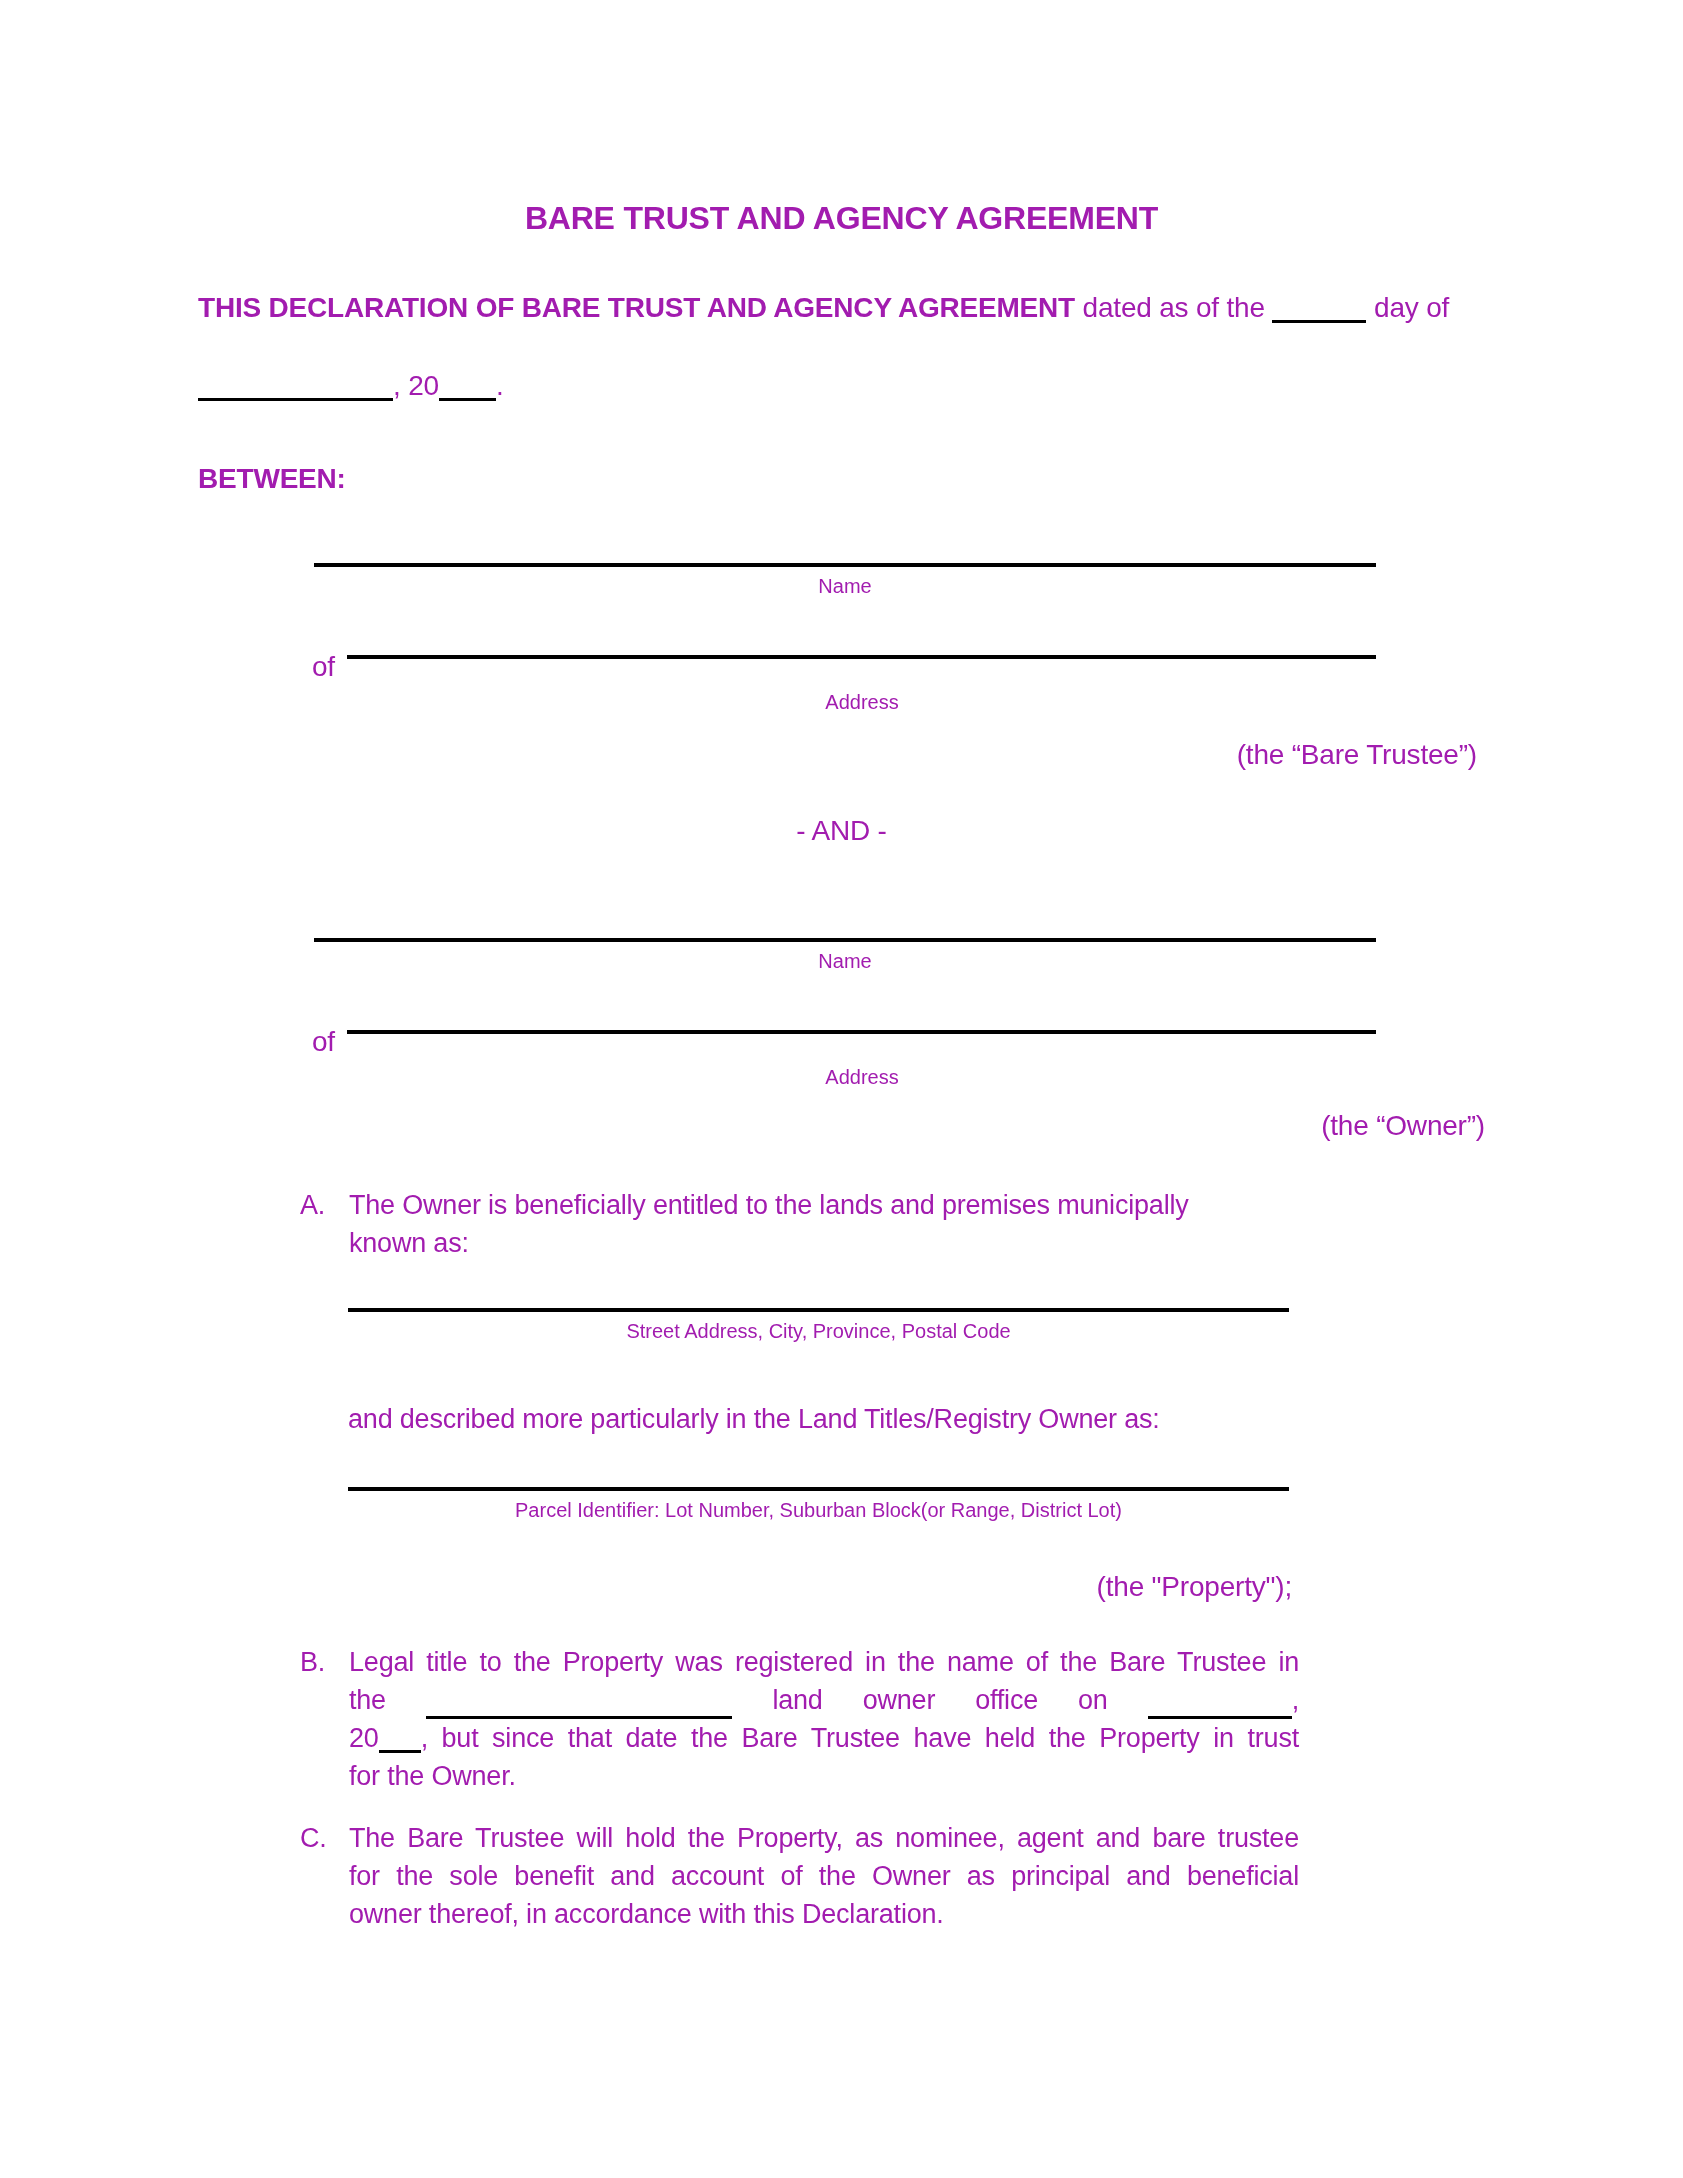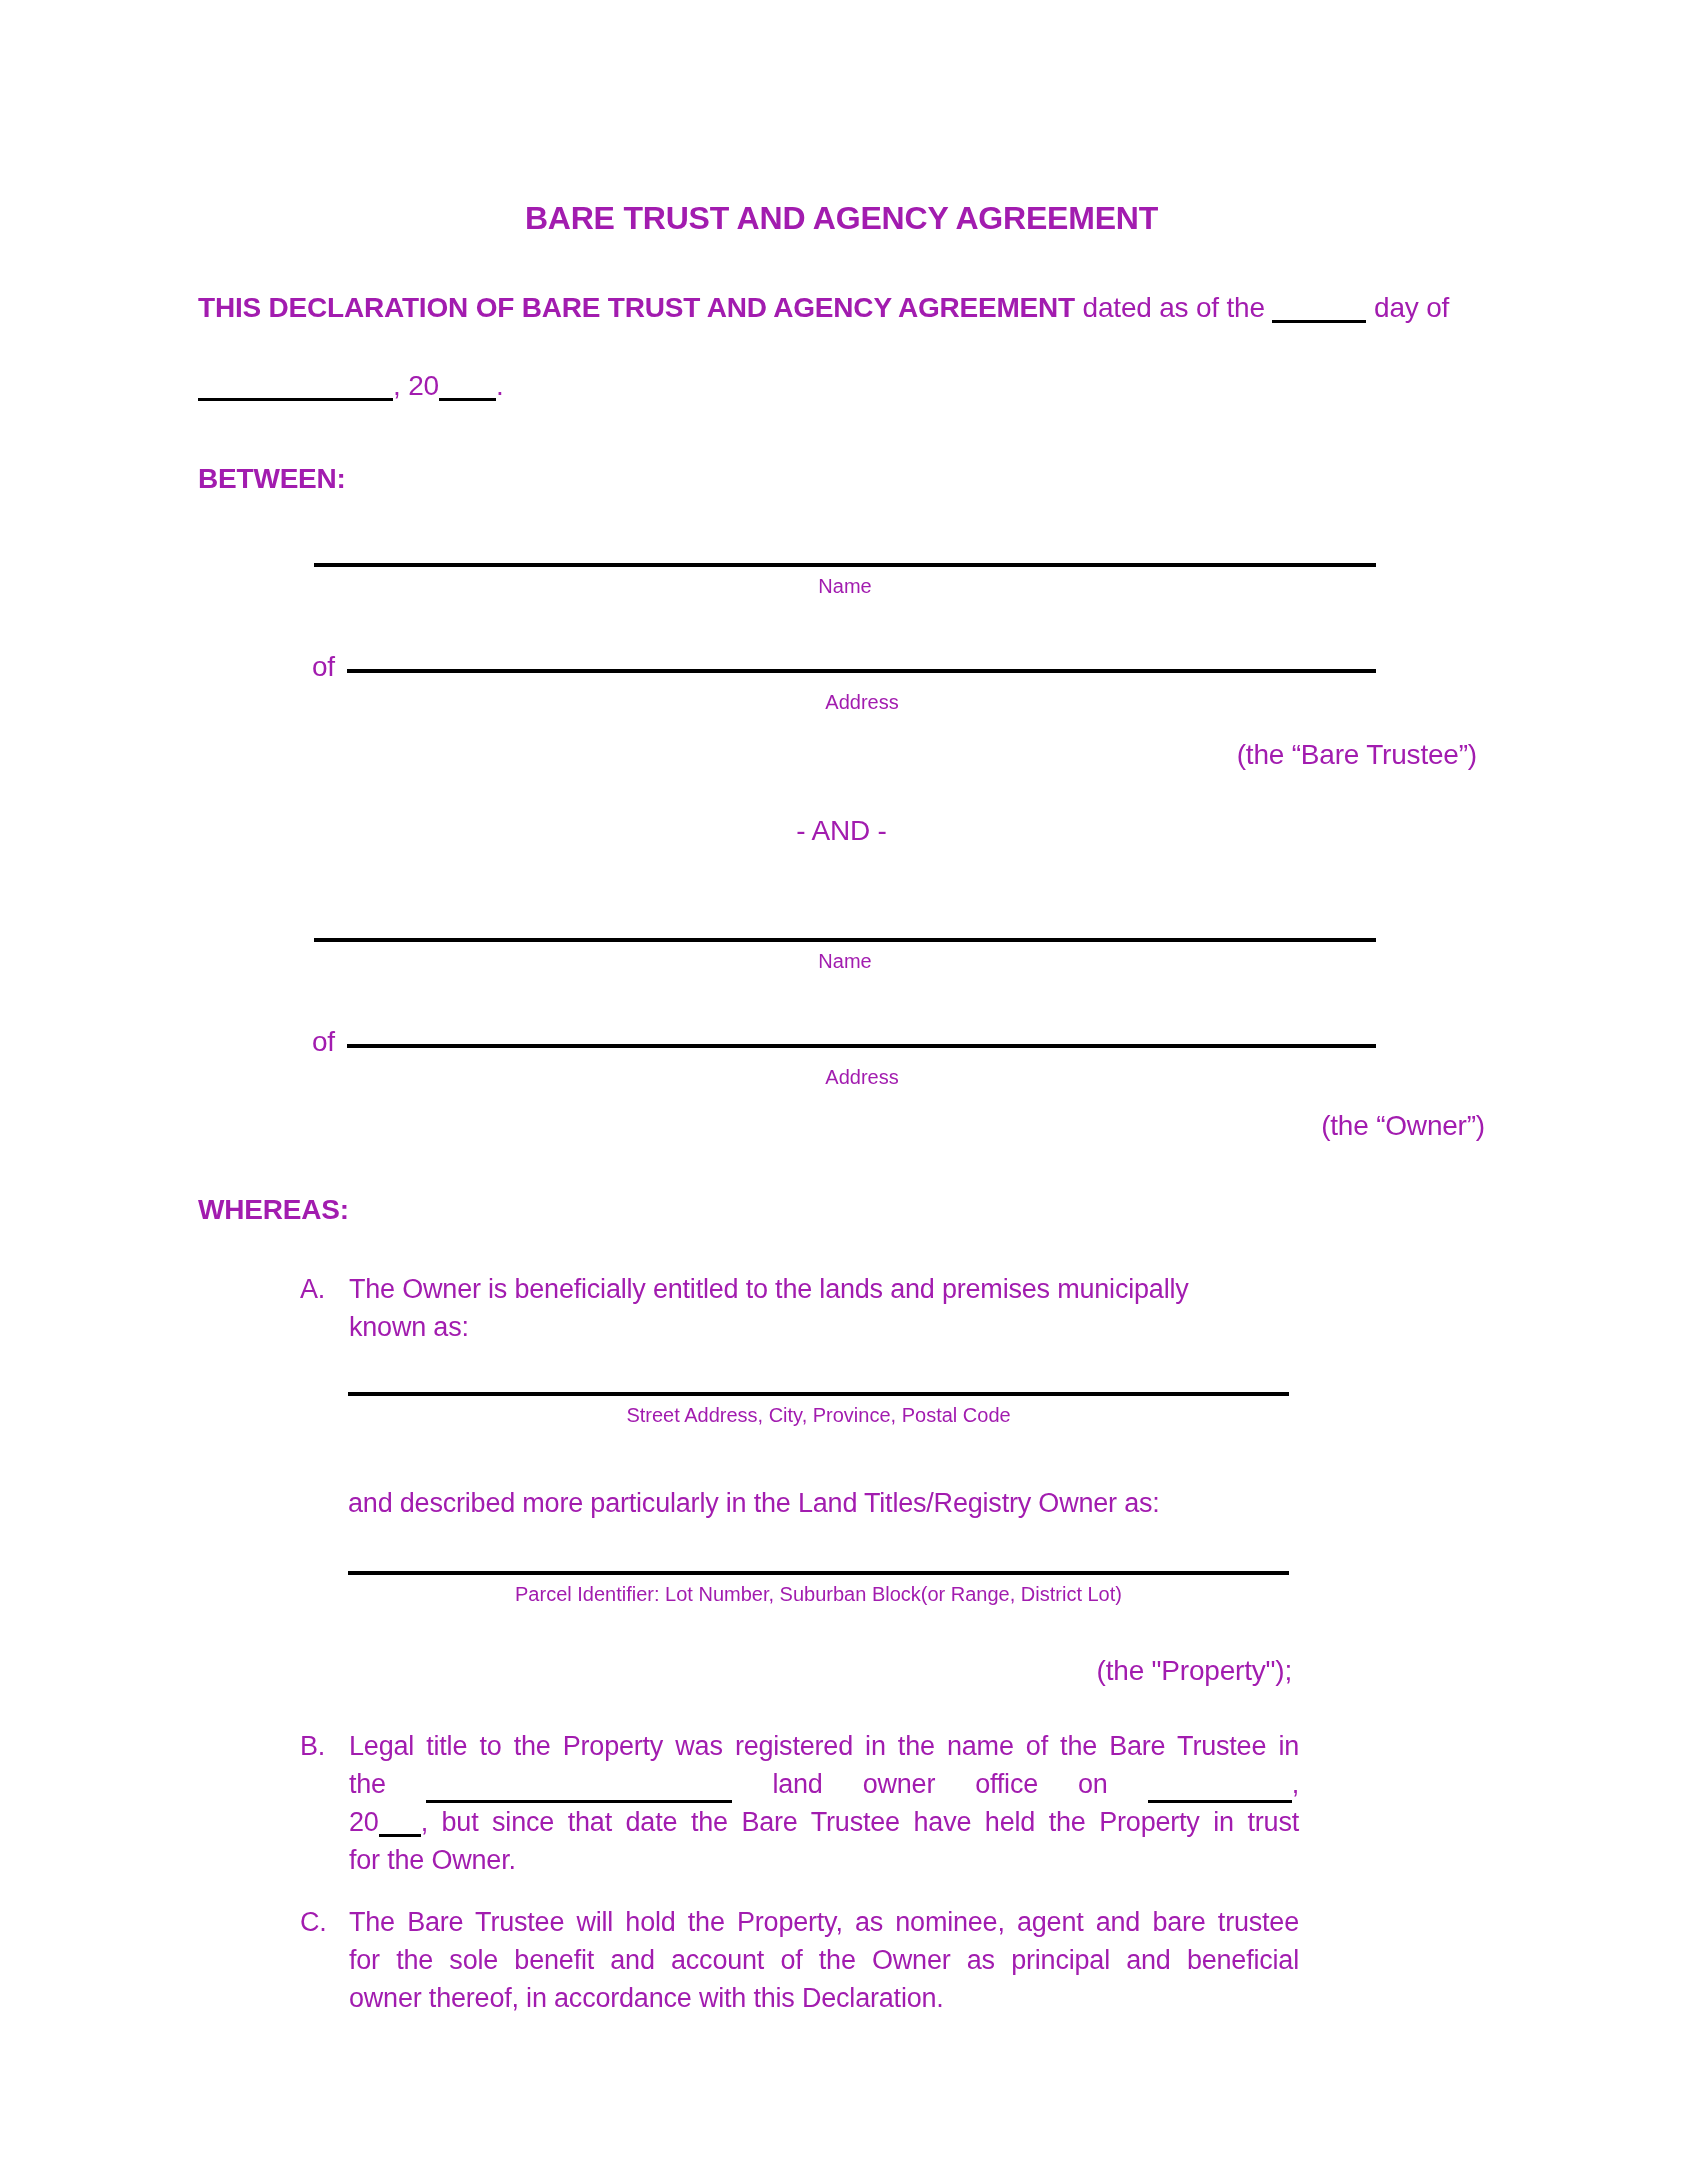--- a/index.html
+++ b/index.html
@@ -45,21 +45,21 @@
   .rule{border-bottom:4px solid #000;height:34px;}
   .rule-name{margin-left:116px;width:1062px;margin-top:30px;}
   .rule-name2{margin-left:116px;width:1062px;margin-top:53px;}
   .rule-label{
     font-size:20px;line-height:26px;text-align:center;letter-spacing:0;
   }
   .label-under-name{margin-left:116px;width:1062px;margin-top:6px;}
   .label-under-address{margin-left:149px;width:1030px;margin-top:2px;}
 
   .of-line{
-    display:flex;align-items:center;
+    display:flex;align-items:flex-start;
     margin-left:114px;width:1064px;
     line-height:40px;margin-top:48px;
   }
   .of-line .of-blank{
     flex:1;border-bottom:4px solid #000;height:8px;margin-left:12px;
   }
 
   .designation{text-align:right;line-height:40px;}
   .desig-trustee{margin-top:20px;margin-right:8px;}
   .desig-owner{margin-top:16px;}
@@ -127,21 +127,20 @@
   <div class="rule-label label-under-name">Name</div>
 
   <div class="of-line">
     <span>of</span>
     <span class="of-blank"></span>
   </div>
   <div class="rule-label label-under-address">Address</div>
 
   <div class="designation desig-owner">(the “Owner”)</div>
 
-  <div class="line whereas">WHEREAS:</div>
 
   <div class="clause clause-a">
     <div class="cletter">A.</div>
     <div>
       <div class="cline nline">The Owner is beneficially entitled to the lands and premises municipally</div>
       <div class="cline nline">known as:</div>
     </div>
   </div>
 
   <div class="rule field-street"></div>

